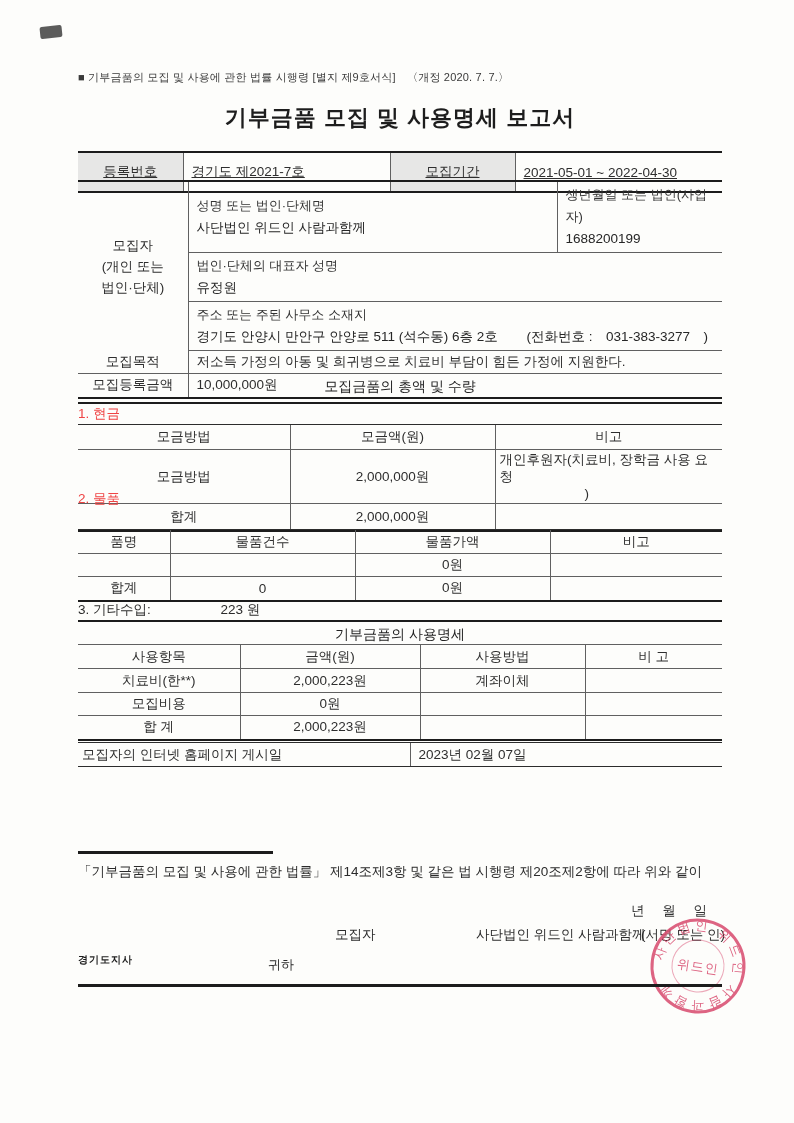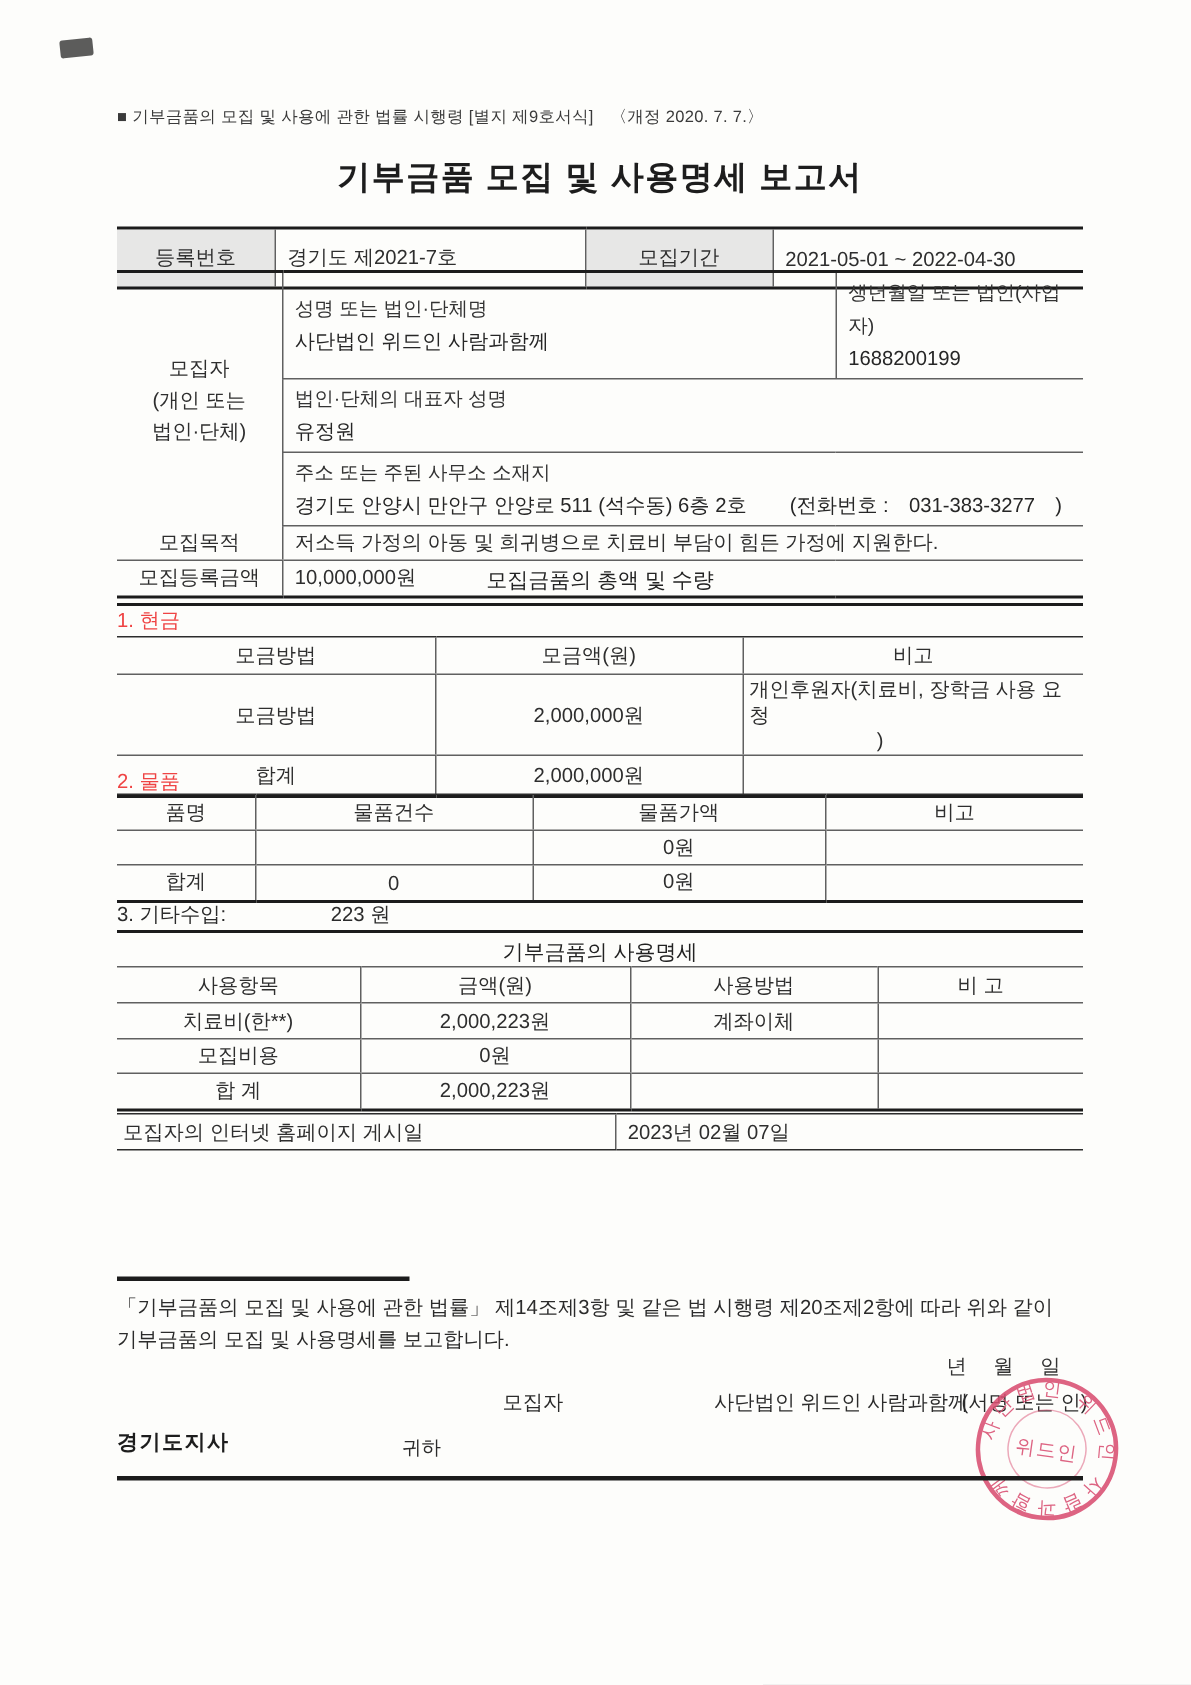--- a/index.html
+++ b/index.html
@@ -25,30 +25,30 @@
   .thick-top { border-top:2px solid #1c1c1c; }
   .thick-bottom { border-bottom:2px solid #1c1c1c; }
   .med-top { border-top:1.5px solid #2c2c2c; }
   .med-bottom { border-bottom:1.5px solid #2c2c2c; }
   .c { text-align:center; }
   .grayhead { background:#e7e7e6; text-align:center; }
   .cell-label { font-size:13px; color:#333; line-height:22px; }
   .cell-value { font-size:13.5px; color:#262626; line-height:22px; }
 
   .t-reg { top:151px; }
-  .t-reg td { height:40px; }
+  .t-reg td { height:40px;text-decoration:underline; }
 
   .t-collector { top:180px; }
   .group-label { text-align:center; font-size:13.5px; line-height:21px; }
 
   .sec-title { top:378px; text-align:center; font-size:14px; color:#222; padding-bottom:6px; border-bottom:2px solid #1c1c1c; }
   .list-heading { font-size:13.5px; color:#ef4444; }
   .h-cash { top:405px; }
   .t-cash { top:424px; }
-  .h-goods { top:512px; }
+  .h-goods { top:490px; }
   .t-goods { top:529px; }
 
   .other-income { top:601px; font-size:13.5px; }
   .other-income .ul { display:inline-block; border-bottom:1px solid #444; padding-bottom:2px; }
   .other-income .val { margin-left:66px; }
 
   .usage-title { top:620px; border-top:2px solid #1c1c1c; padding-top:4px; text-align:center; font-size:14px; color:#222; }
   .t-usage { top:644px; border-top:1px solid #606060; }
 
   .t-posting { top:742px; }
@@ -66,21 +66,21 @@
 
   .submitter-row { top:926px; height:20px; }
   .submitter-row span { position:absolute; font-size:13.5px; white-space:nowrap; }
   .sub-label { left:257px; }
   .sub-org { left:398px; }
   .sub-sign { left:563px; }
 
   .seal { left:648px; top:916px; width:100px; height:100px; opacity:.88; transform:rotate(8deg); }
 
   .addressee { top:953px; height:22px; }
-  .addr-name { position:absolute; left:0; font-size:14px; font-weight:bold; color:#1d1d1d; letter-spacing:1px; }
+  .addr-name { position:absolute; left:0; font-size:10px; font-weight:bold; color:#1d1d1d; letter-spacing:1px; }
   .addr-hon { position:absolute; left:190px; top:3px; font-size:13px; }
 
   .bottom-line { top:984px; left:78px; width:644px; height:2.5px; background:#1c1c1c; }
 
   .footer { top:1020px; left:76px; width:664px; display:flex; justify-content:space-between; font-size:11.5px; color:#3d3d3d; }
 
   .note-wrap { margin-left:85px; line-height:14px; }
   .note-line { line-height:17px; text-align:left; }
 </style>
 </head>
@@ -272,21 +272,20 @@
       <td class="vl med-top med-bottom">2023년 02월 07일</td>
     </tr>
   </tbody>
     </table>
 
 
   <div class="abs partial-line"></div>
 
   <div class="abs content-left declaration">
     <div>「기부금품의 모집 및 사용에 관한 법률」 제14조제3항 및 같은 법 시행령 제20조제2항에 따라 위와 같이</div>
-    <div>기부금품의 모집 및 사용명세를 보고합니다.</div>
   </div>
 
   <div class="abs content-left date-line">년 월 일</div>
 
   <div class="abs content-left submitter-row">
     <span class="sub-label">모집자</span>
     <span class="sub-org">사단법인 위드인 사람과함께</span>
     <span class="sub-sign">(서명 또는 인)</span>
   </div>
 

